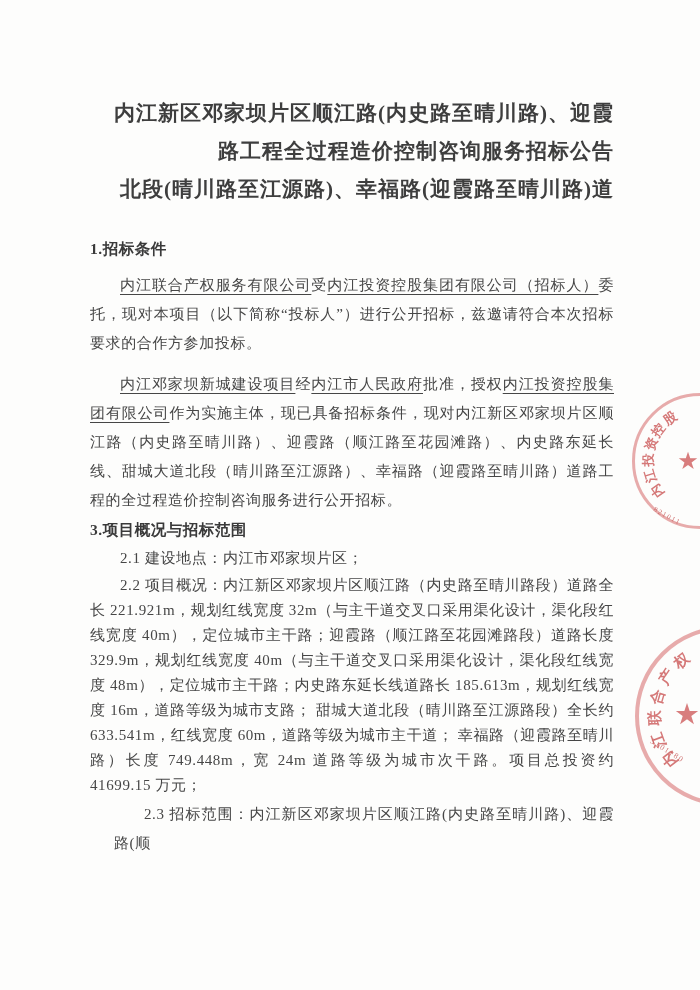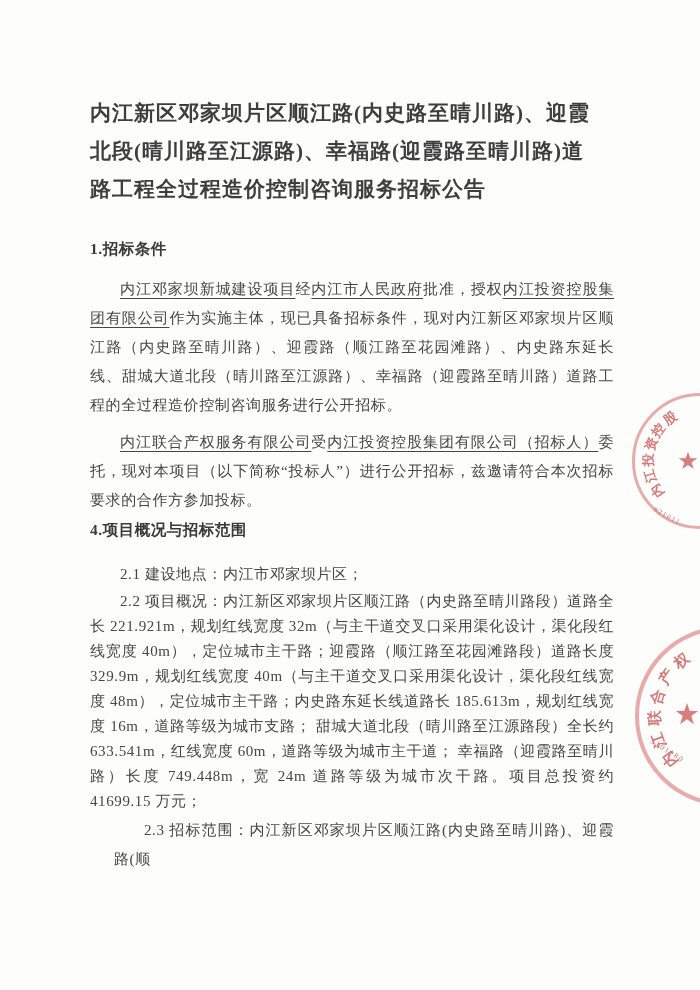--- a/index.html
+++ b/index.html
@@ -13,21 +13,21 @@
     width: 700px; height: 990px;
     background: #fdfdfc;
     overflow: hidden;
     color: #454545;
   }
   .content {
     position: absolute;
     left: 90px; right: 86px; top: 94px;
   }
   
-  .title { text-align: left; }
+  .title { text-align: right; }
   .title-line {
     font-size: 21px;
     font-weight: bold;
     line-height: 38px;
     color: #3e3e3e;
     letter-spacing: 1px;
     white-space: nowrap;
   }
   
   .h {
@@ -45,21 +45,21 @@
     margin: 0;
     font-size: 15px;
     line-height: 29px;
     letter-spacing: 0.6px;
     text-align: justify;
     text-indent: 2em;
     color: #464646;
   }
   .p1 { margin-top: 12px; }
   .p2 { margin-top: 8px; }
-  .i21 { margin-top: 16px; }
+  .i21 { }
   .i22 { margin-top: 0; line-height: 25px; }
   .i23 { margin-top: 2px; margin-left: 24px; }
   .u {
     text-decoration: underline;
     text-underline-offset: 4px;
     text-decoration-thickness: 1px;
   }
   
   .seal-ring {
     position: absolute;
@@ -112,35 +112,35 @@
 </style>
 </head>
 <body>
 
 <div class="page">
 
   <div class="content">
 
     <div class="title">
       <div class="title-line">内江新区邓家坝片区顺江路(内史路至晴川路)、迎霞</div>
+      <div class="title-line">路工程全过程造价控制咨询服务招标公告</div>
       <div class="title-line">北段(晴川路至江源路)、幸福路(迎霞路至晴川路)道</div>
-      <div class="title-line">路工程全过程造价控制咨询服务招标公告</div>
     </div>
 
     <h2 class="h h1">1.招标条件</h2>
+
+    <p class="para p2">
+      <span class="u">内江联合产权服务有限公司</span><span>受</span><span class="u">内江投资控股集团有限公司（招标人）</span><span>委托，现对本项目（以下简称“投标人”）进行公开招标，兹邀请符合本次招标要求的合作方参加投标。</span>
+    </p>
 
     <p class="para p1">
       <span class="u">内江邓家坝新城建设项目</span><span>经</span><span class="u">内江市人民政府</span><span>批准，授权</span><span class="u">内江投资控股集团有限公司</span><span>作为实施主体，现已具备招标条件，现对内江新区邓家坝片区顺江路（内史路至晴川路）、迎霞路（顺江路至花园滩路）、内史路东延长线、甜城大道北段（晴川路至江源路）、幸福路（迎霞路至晴川路）道路工程的全过程造价控制咨询服务进行公开招标。</span>
     </p>
 
-    <p class="para p2">
-      <span class="u">内江联合产权服务有限公司</span><span>受</span><span class="u">内江投资控股集团有限公司（招标人）</span><span>委托，现对本项目（以下简称“投标人”）进行公开招标，兹邀请符合本次招标要求的合作方参加投标。</span>
-    </p>
-
-    <h2 class="h h2">4.项目概况与招标范围</h2>
+    <h2 class="h h2">3.项目概况与招标范围</h2>
 
     <p class="para i21">2.1 建设地点：内江市邓家坝片区；</p>
 
     <p class="para i22">2.2 项目概况：内江新区邓家坝片区顺江路（内史路至晴川路段）道路全长 221.921m，规划红线宽度 32m（与主干道交叉口采用渠化设计，渠化段红线宽度 40m），定位城市主干路；迎霞路（顺江路至花园滩路段）道路长度 329.9m，规划红线宽度 40m（与主干道交叉口采用渠化设计，渠化段红线宽度 48m），定位城市主干路；内史路东延长线道路长 185.613m，规划红线宽度 16m，道路等级为城市支路； 甜城大道北段（晴川路至江源路段）全长约 633.541m，红线宽度 60m，道路等级为城市主干道； 幸福路（迎霞路至晴川路）长度 749.448m，宽 24m 道路等级为城市次干路。项目总投资约 41699.15 万元；</p>
 
     <p class="para i23">2.3 招标范围：内江新区邓家坝片区顺江路(内史路至晴川路)、迎霞路(顺</p>
 
   </div>
 
   <div>

